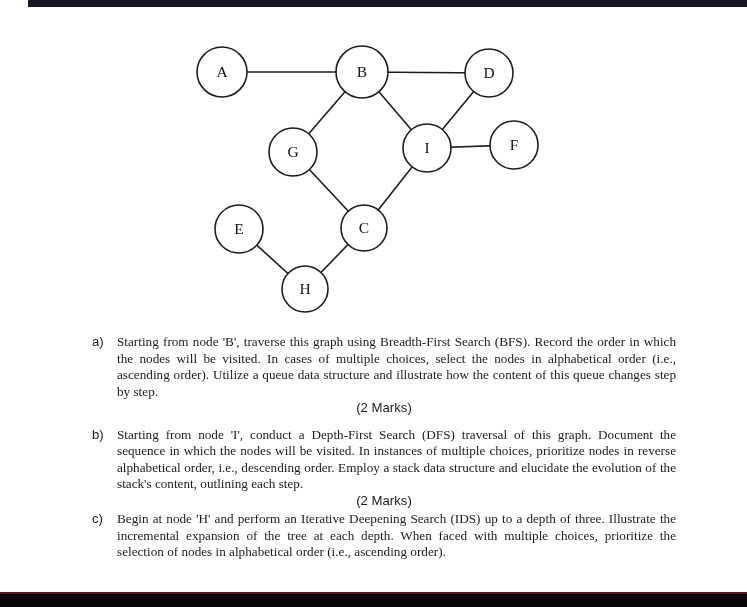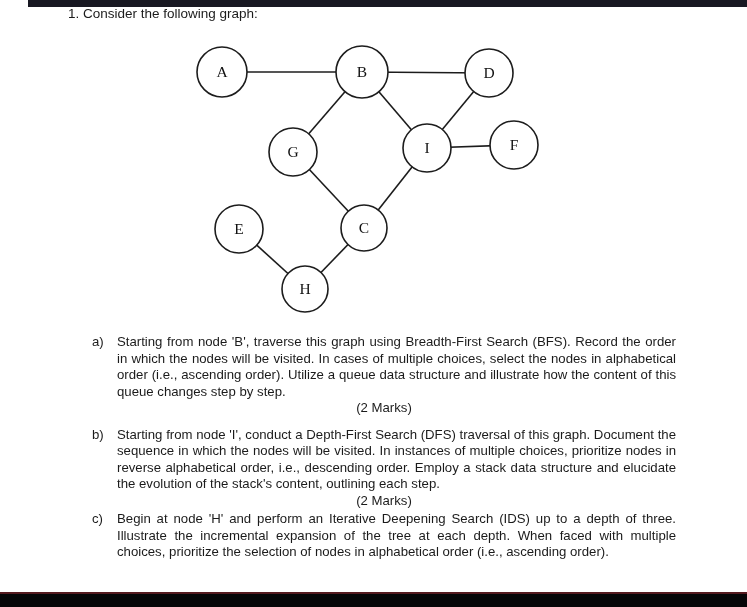--- a/index.html
+++ b/index.html
@@ -28,35 +28,34 @@
   }
   .questions{
     position:absolute;left:92px;top:334px;width:584px;
     font-size:13.2px;line-height:16.5px;color:#1b1b1b;
   }
   .q{margin:0;}
   .q-b{margin-top:10px;}
   .q-c{margin-top:2px;}
   .qrow{display:flex;align-items:flex-start;}
   .qlabel{flex:0 0 25px;}
-  .qtext{margin:0;flex:1;text-align:justify;}
+  .qtext{margin:0;flex:1;text-align:justify;font-family:Liberation Serif, serif;}
   .marks{text-align:center;}
   .bottom-bar{
     position:absolute;left:0;right:0;bottom:0;height:13px;
     background:#060608;border-top:2px solid #551a1f;
   }
 </style>
 </head>
 <body>
 
 <div class="page">
 
   <div class="top-bar"></div>
 
-  <div class="title">1. Consider the following graph:</div>
 
   <svg class="graph" width="747" height="330" viewBox="0 0 747 330">
     <g>
       <line x1="222" y1="72" x2="362" y2="72"></line>
       <line x1="362" y1="72" x2="489" y2="73"></line>
       <line x1="362" y1="72" x2="293" y2="152"></line>
       <line x1="362" y1="72" x2="427" y2="148"></line>
       <line x1="489" y1="73" x2="427" y2="148"></line>
       <line x1="427" y1="148" x2="514" y2="145"></line>
       <line x1="427" y1="148" x2="364" y2="228"></line>

